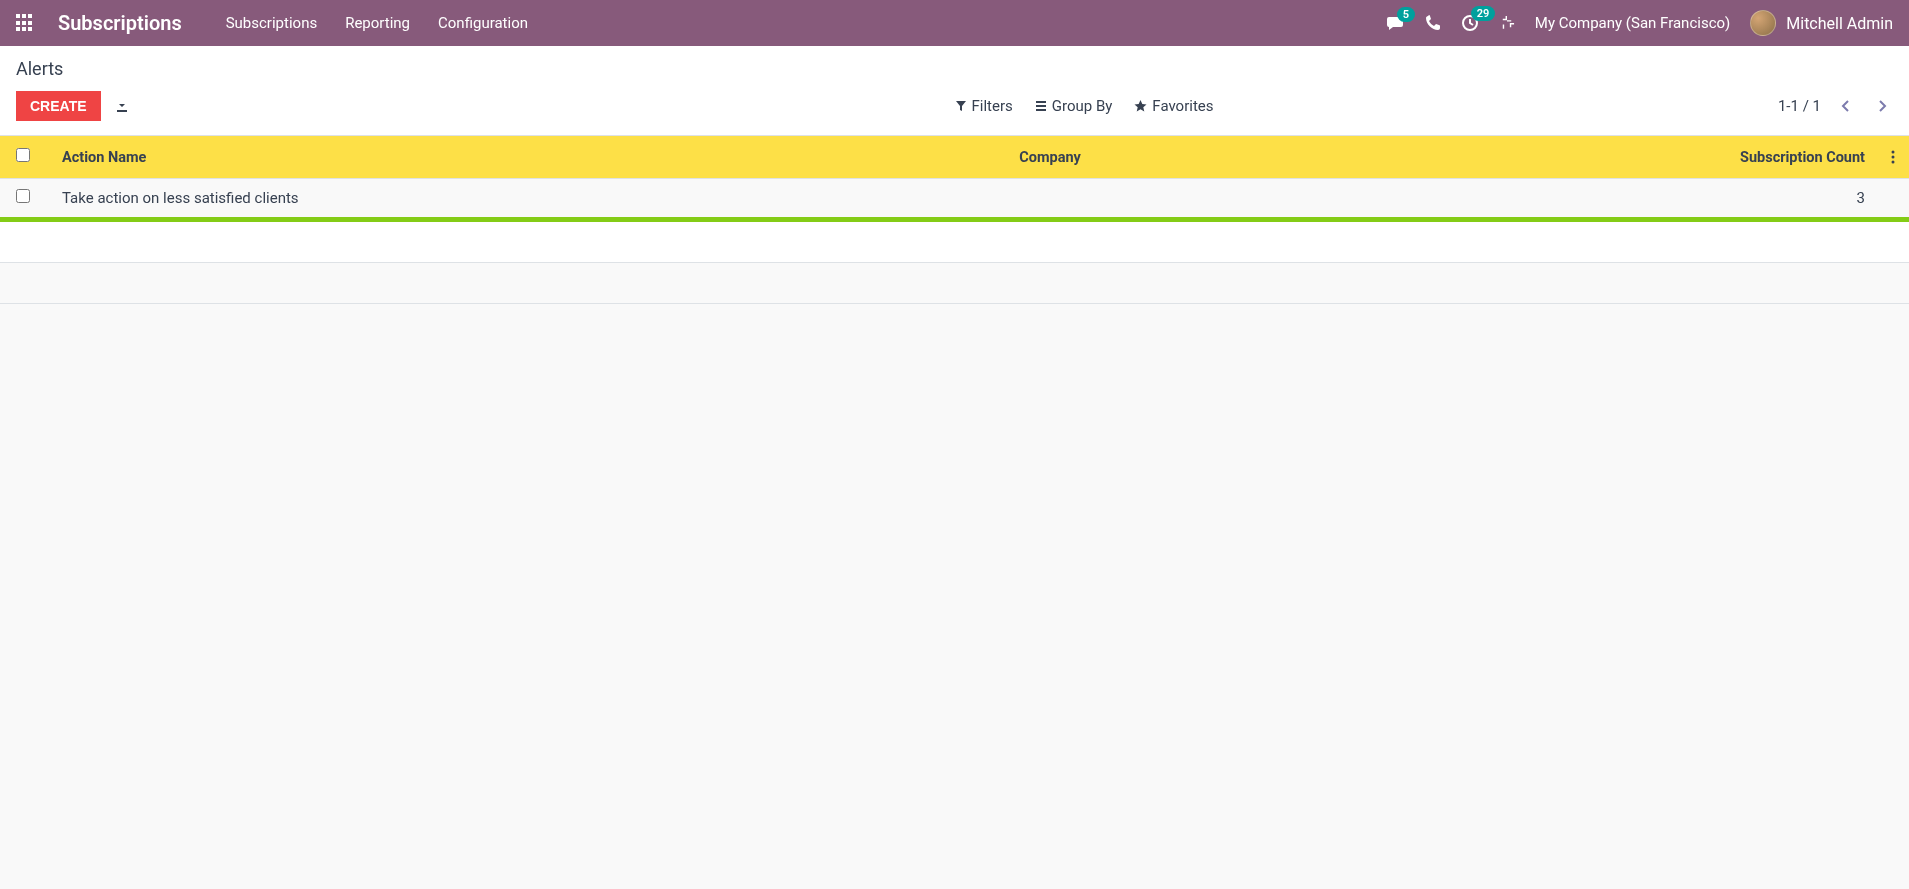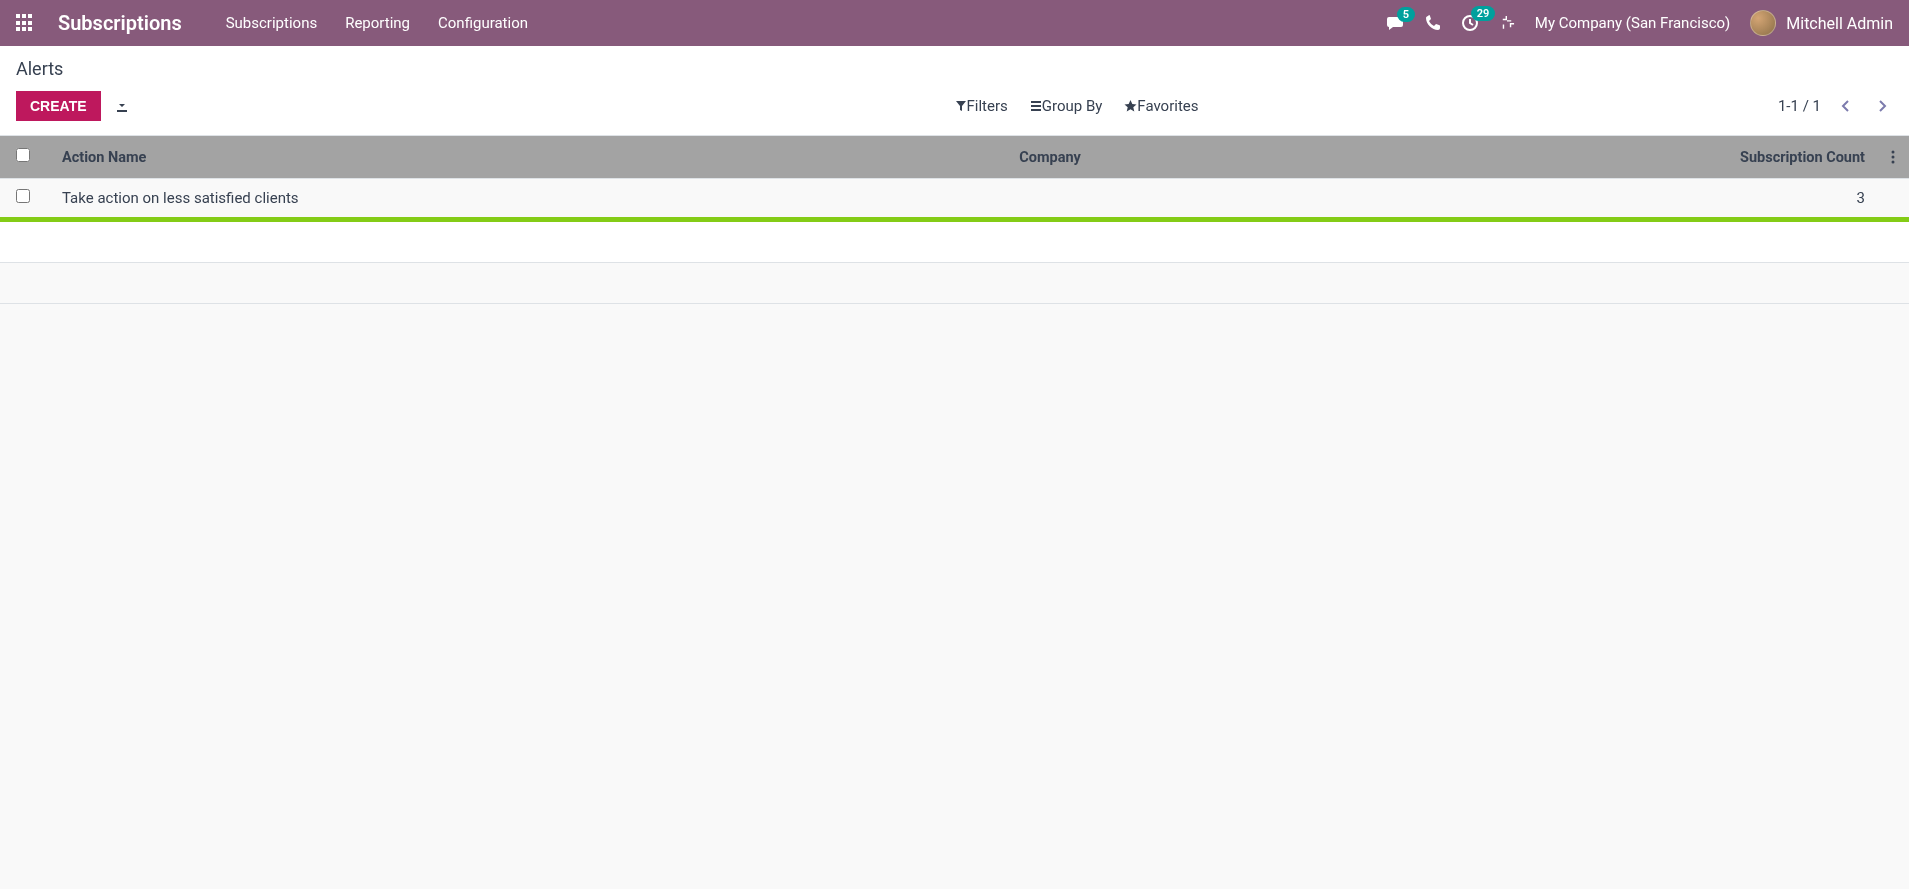--- a/index.html
+++ b/index.html
@@ -28,29 +28,29 @@
     
     .control-panel { background: #fff; padding: 12px 16px 0 16px; }
     .cp-top { display: flex; align-items: flex-start; flex-direction: column; }
     .breadcrumb { font-size: 18px; color: #374151; }
     .search-area { margin-left: auto; width: 50%; position: relative; }
     .search-input { width: 100%; border: none; border-bottom: 1px solid #ced4da; font-size: 15px; padding: 4px 28px 6px 2px; outline: none; }
     .search-input::placeholder { color: #adb5bd; }
     .search-icon { position: absolute; right: 4px; top: 2px; color: #374151; cursor: pointer; }
     
     .cp-bottom { display: flex; align-items: center; padding: 12px 0 14px 0; }
-    .btn-create { background: #be185d; color: #fff; border: none; padding: 7px 14px; font-size: 14px; font-weight: 600; cursor: pointer; }
+    .btn-create { background: #ef4444; color: #fff; border: none; padding: 7px 14px; font-size: 14px; font-weight: 600; cursor: pointer; }
     .btn-import { margin-left: 14px; color: #374151; cursor: pointer; }
     .search-options { margin-left: auto; display: flex; gap: 22px; width: 50%; }
-    .search-opt { display: flex; align-items: center; cursor: pointer; color: #374151; font-size: 15px; }
+    .search-opt { display: flex; align-items: center; gap: 5px; cursor: pointer; color: #374151; font-size: 15px; }
     .pager-area { margin-left: auto; display: flex; align-items: center; gap: 14px; }
     .pager-text { font-size: 15px; color: #374151; }
     .pager-btn { color: #7C7BAD; cursor: pointer; padding: 2px 6px; font-size: 18px; }
     
-    .table-wrap { background: #a3a3a3; }
+    .table-wrap { background: #fde047; }
     table { width: 100%; border-collapse: collapse; }
     thead th { text-align: left; padding: 12px 16px; font-size: 14.5px; font-weight: 700; border-top: 1px solid #dee2e6; border-bottom: 1px solid #dee2e6; color: #374151; }
     thead th.col-check { width: 36px; padding-left: 16px; }
     thead th.col-count { text-align: right; padding-right: 10px; }
     thead th.col-menu { width: 24px; text-align: right; padding-right: 14px; }
     tbody td { padding: 10px 16px; font-size: 15px; border-bottom: 5px solid #84cc16; color: #374151; }
     tbody td.col-check { width: 36px; padding-left: 16px; }
     tbody td.col-count { text-align: right; padding-right: 10px; }
     tbody td.col-menu { width: 24px; }
     tbody tr { cursor: pointer; background: #f9f9f9; }

